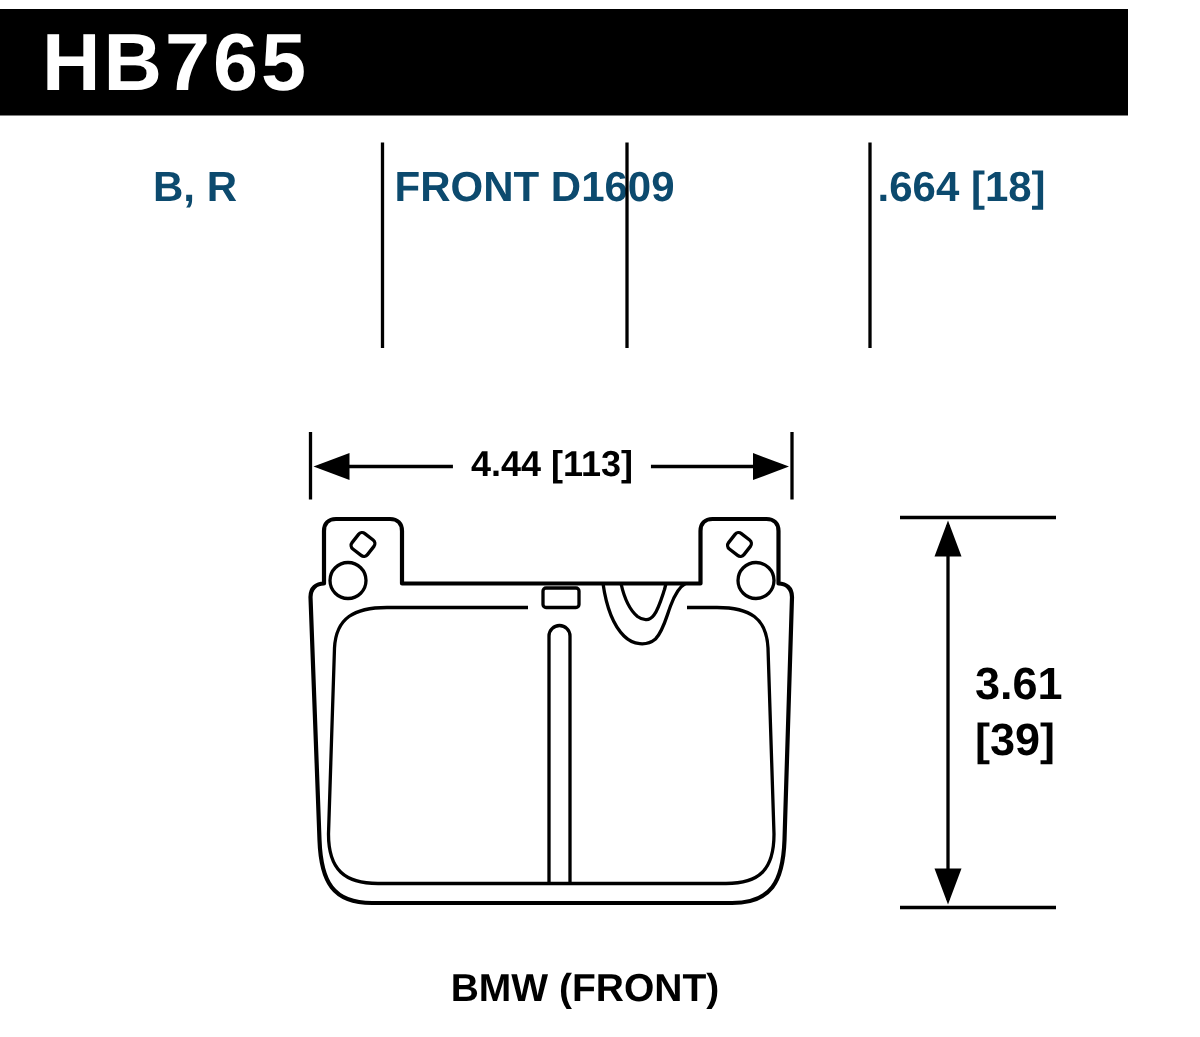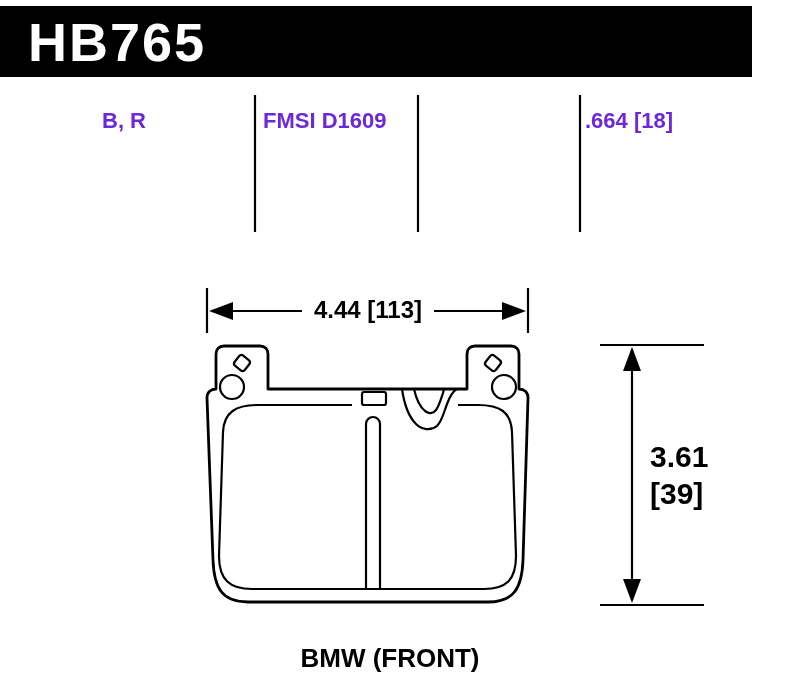--- a/index.html
+++ b/index.html
@@ -20,21 +20,21 @@
   }
   .part-number {
     color: var(--bar-text, #ffffff);
     font-size: 54px; font-weight: bold;
     letter-spacing: 2px; margin-left: 28px; line-height: 1;
   }
 
   
   .spec {
     position: absolute; top: 108px;
-    font-size: 22px; font-weight: bold; color: #6d28d9;
+    font-size: 28px; font-weight: bold; color: #0c4a6e;
     white-space: nowrap; line-height: 1.2;
   }
   .spec.compounds { left: 102px; }
   .spec.fmsi      { left: 263px; }
   .spec.thickness { left: 585px; }
 
   
   svg.diagram { position: absolute; left: 0; top: 0; }
   .ln { stroke: var(--line, #000); stroke-width: 2.2; fill: none; stroke-linejoin: round; }
   .lw3 { stroke-width: 2.8; }
@@ -68,21 +68,21 @@
 </head>
 <body>
 
 <div>
 
   <div class="header">
     <span class="part-number">HB765</span>
   </div>
 
   <span class="spec compounds">B, R</span>
-  <span class="spec fmsi">FMSI D1609</span>
+  <span class="spec fmsi">FRONT D1609</span>
   <span class="spec thickness">.664 [18]</span>
 
   <svg class="diagram" width="800" height="691" viewBox="0 0 800 691">
 
     <g>
       <line x1="255" y1="95" x2="255" y2="232" class="ln"></line>
       <line x1="418" y1="95" x2="418" y2="232" class="ln"></line>
       <line x1="580" y1="95" x2="580" y2="232" class="ln"></line>
     </g>
 

